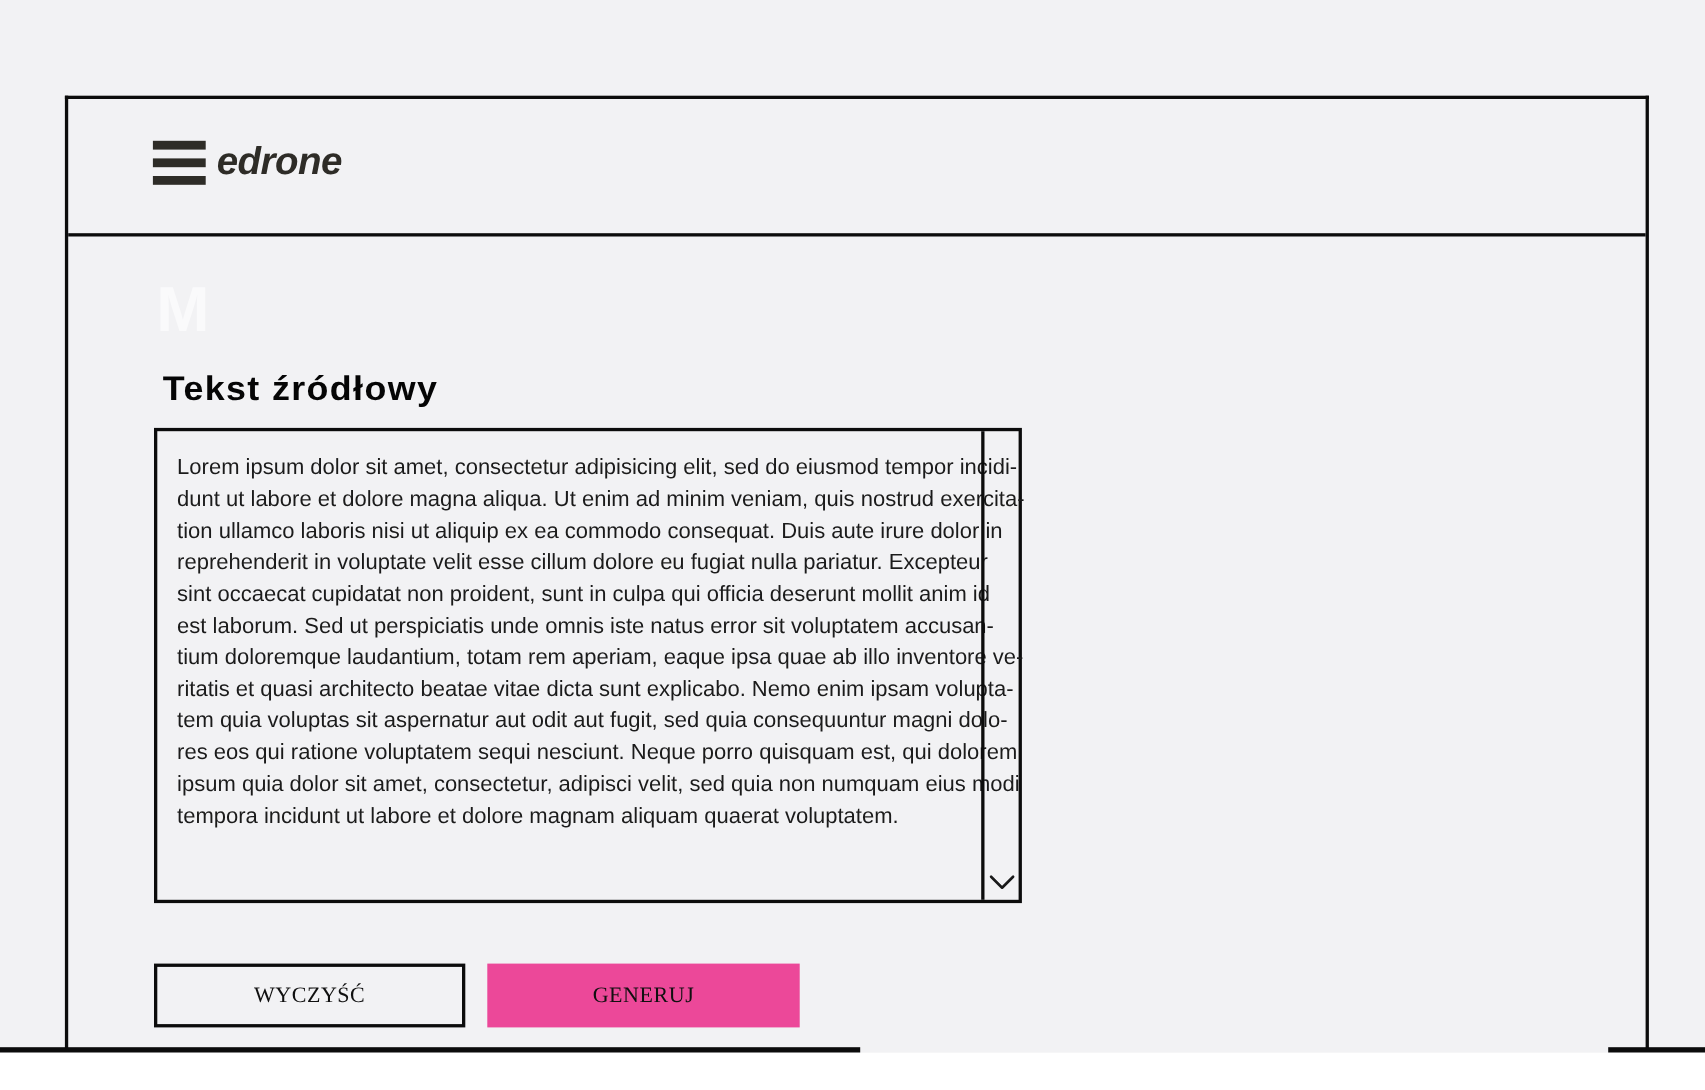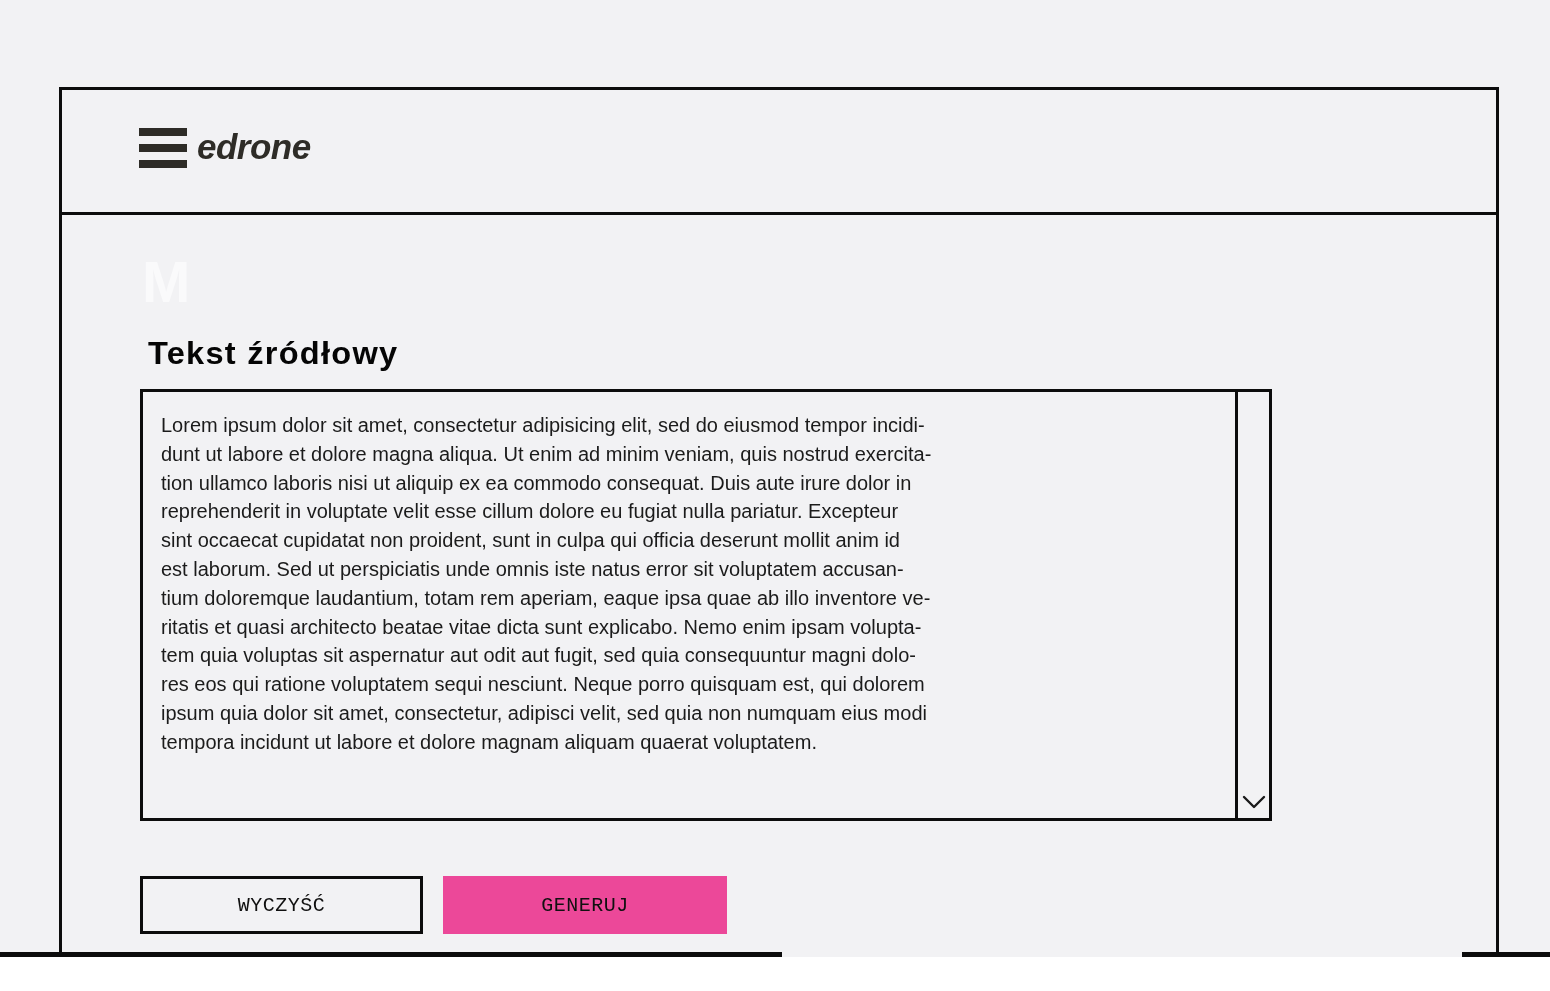--- a/index.html
+++ b/index.html
@@ -85,21 +85,21 @@
     color: #050505;
     transform: scaleX(1.05);
     transform-origin: left center;
     white-space: nowrap;
   }
   
   .textbox {
     position: absolute;
     left: 78px;
     top: 299px;
-    width: 1132px;
+    width: 789px;
     height: 432px;
     border: 3px solid #0c0c0c;
     background: transparent;
   }
   .textbox-content {
     position: absolute;
     left: 18px;
     top: 19px;
     width: 924px;
     bottom: 8px;
@@ -136,21 +136,21 @@
   }
   .btn {
     height: 58px;
     display: flex;
     align-items: center;
     justify-content: center;
     font-size: 20px;
     letter-spacing: 0.5px;
     color: #101010;
     cursor: pointer;
-    font-family: Liberation Mono, monospace;
+    font-family: Liberation Serif, serif;
   }
   .btn-clear {
     width: 283px;
     border: 3px solid #0c0c0c;
     background: transparent;
   }
   .btn-generate {
     width: 284px;
     border: none;
     background: #ec4899;

